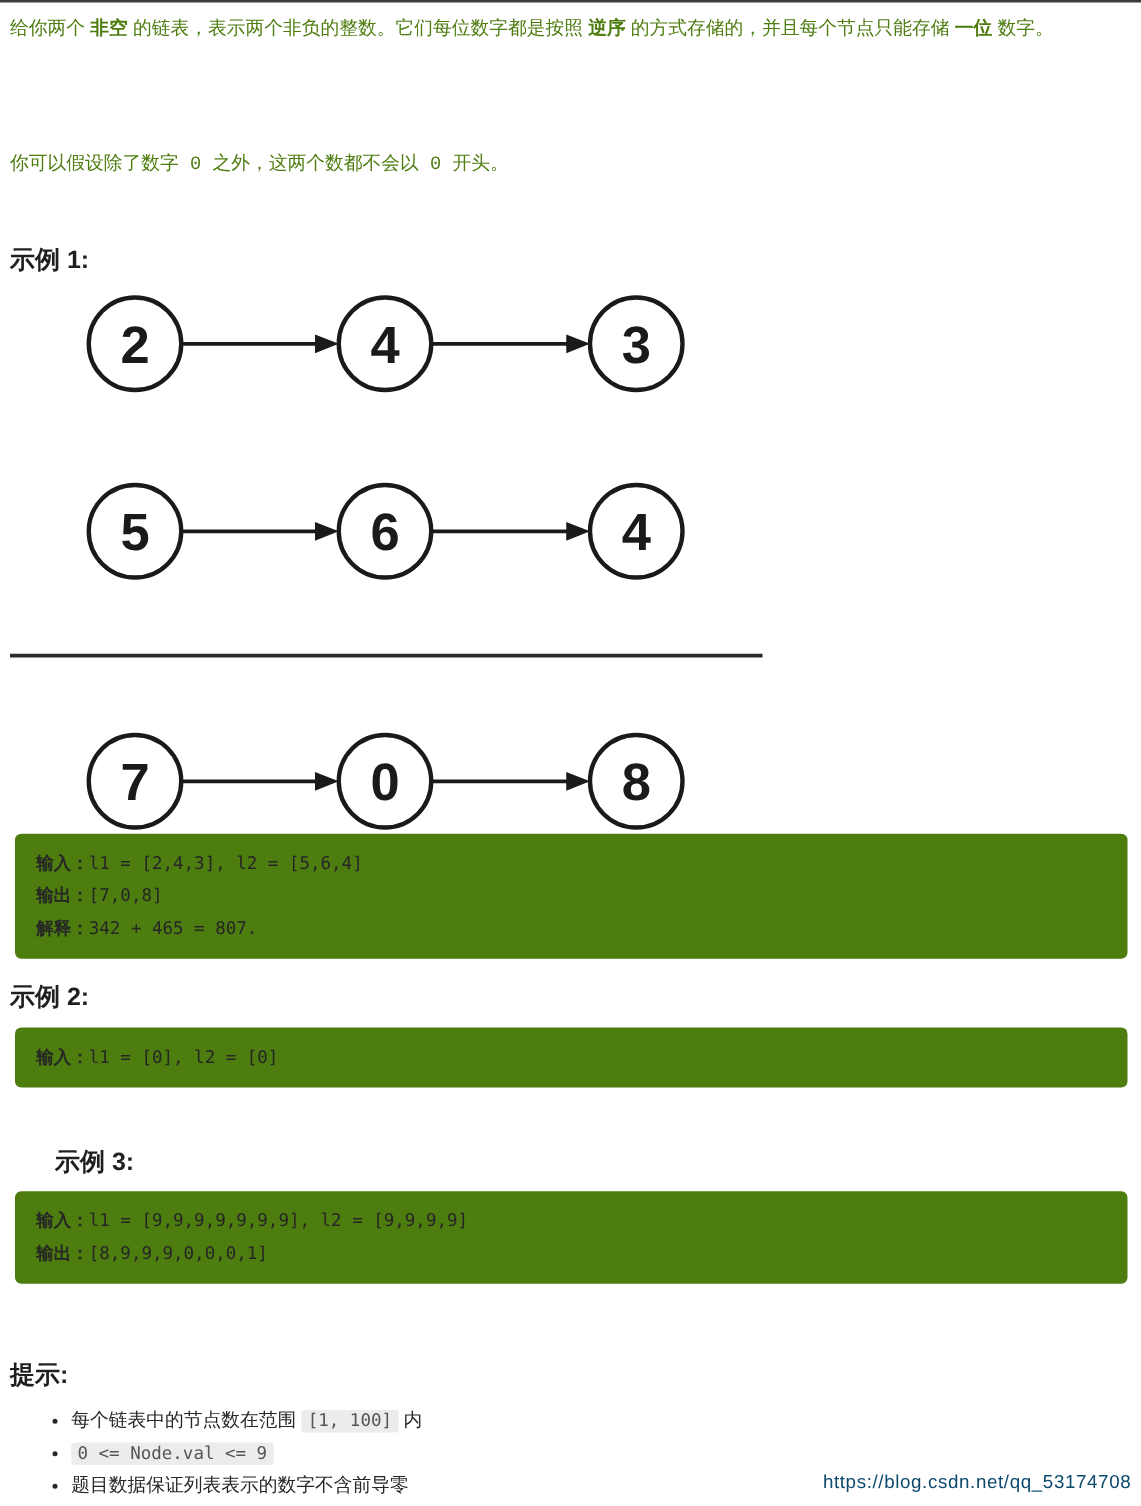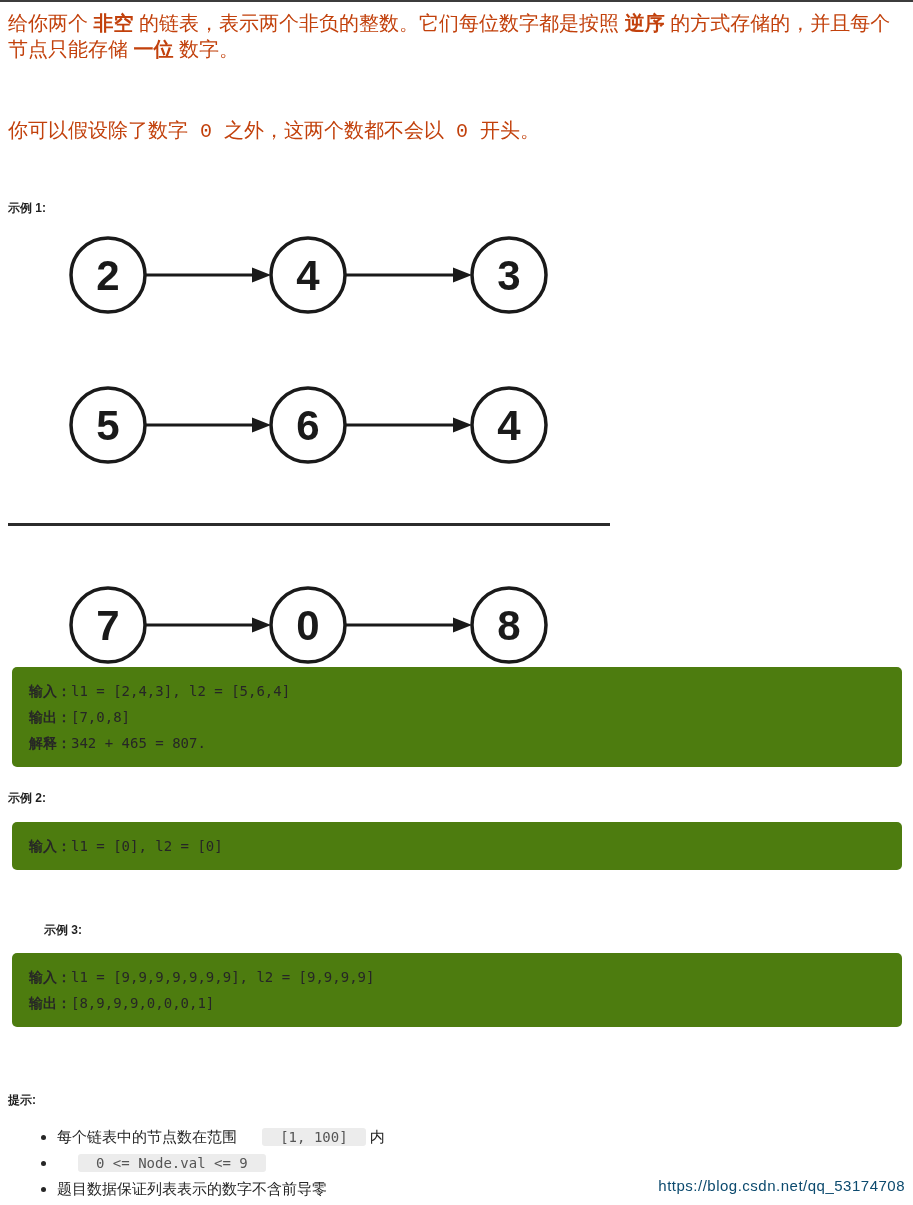--- a/index.html
+++ b/index.html
@@ -13,30 +13,30 @@
   }
   .page { position: absolute; inset: 0; }
 
   .top-line {
     position: absolute; top: 0; left: 0;
     width: 913px; height: 2px; background: #3c3c3c;
   }
 
   .para {
     position: absolute; left: 8px; width: 890px;
-    font-size: 20px; line-height: 26px; color: #c2410c;
+    font-size: 15px; line-height: 26px; color: #4d7c0f;
   }
   .para strong { font-weight: bold; }
   #p1 { top: 10px; }
   #p2 { top: 84px; }
   #p3 { top: 119px; font-family: Liberation Mono, monospace; }
 
   .section-heading {
     position: absolute; left: 8px;
-    font-size: 12px; font-weight: bold; color: #1f1f1f;
+    font-size: 20px; font-weight: bold; color: #1f1f1f;
     line-height: 20px;
   }
   #h-ex1 { top: 198px; }
   #h-ex2 { top: 788px; }
   #h-ex3 { top: 920px; margin-left: 36px; }
   #h-hints { top: 1090px; }
 
   .list-svg { position: absolute; left: 60px; }
   #svg-list1 { top: 227px; }
   #svg-list2 { top: 377px; }
@@ -71,22 +71,21 @@
     position: absolute; left: 8px; top: 1124px; width: 880px;
     list-style: disc; padding-left: 49px;
   }
   .hints-list li {
     font-size: 15px; line-height: 26px; color: #262626;
   }
   .inline-code {
     font-family: "DejaVu Sans Mono", "Liberation Mono", monospace;
     font-size: 14px; color: #555555;
     background: #ececec; border-radius: 3px;
-    padding: 1px 18px;
-    margin-left: 21px;
+    padding: 1px 5px;
   }
   .inline-code:empty { display: none; }
 
   .watermark {
     position: absolute; top: 1177px; right: 8px;
     font-size: 15px; color: #0c4a6e; letter-spacing: 0.5px;
   }
 </style>
 </head>
 <body>

